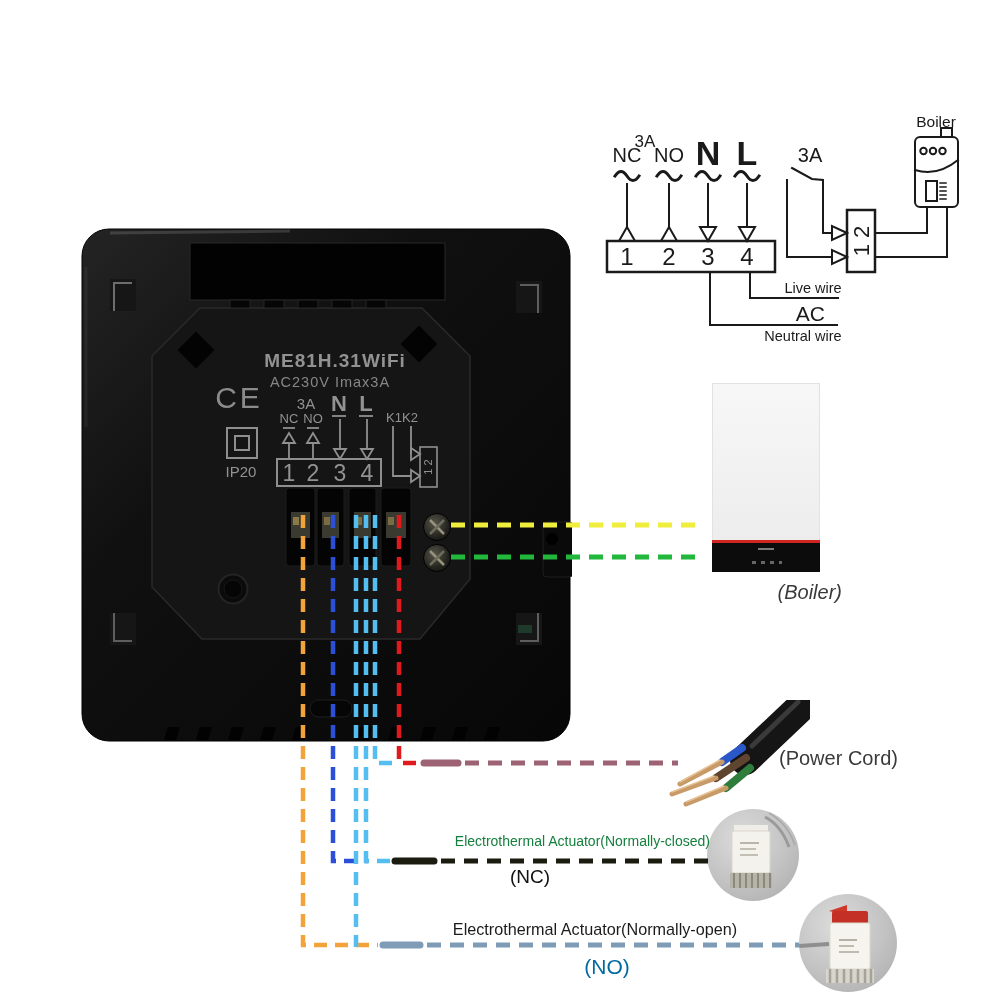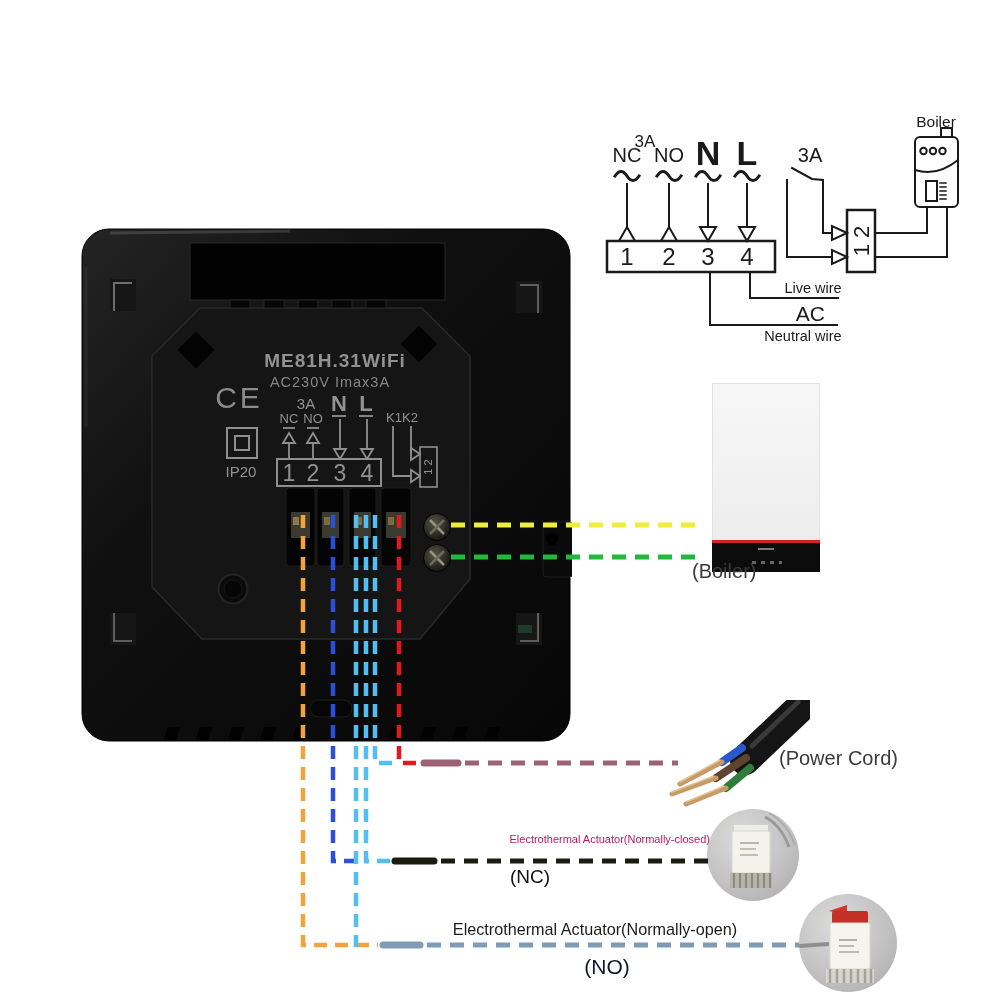--- a/index.html
+++ b/index.html
@@ -11,26 +11,26 @@
   
   #boiler-photo{left:712px;top:383px;width:108px;height:189px;}
   #boiler-photo .white{position:absolute;left:0;top:0;width:106px;height:156px;
      background:linear-gradient(180deg,#f7f7f7,#ededed);border:1px solid #e2e2e2;}
   #boiler-photo .redline{position:absolute;left:0;top:157px;width:108px;height:3px;background:#d02520;}
   #boiler-photo .black{position:absolute;left:0;top:160px;width:108px;height:29px;background:#0c0c0c;}
   #boiler-photo .logo{position:absolute;left:46px;top:165px;width:16px;height:2px;background:#7a7a7a;}
   #boiler-photo .dots{position:absolute;left:40px;top:178px;width:30px;height:3px;
      background:repeating-linear-gradient(90deg,#666 0 4px,transparent 4px 9px);}
   .caption{color:#3a3a3a;font-size:20px;}
-  #boiler-caption{left:692px;top:560px;width:150px;text-align:left;}
+  #boiler-caption{left:692px;top:581px;width:150px;text-align:right;font-style:italic;}
   #power-cord-caption{left:779px;top:747px;}
-  #nc-caption{left:360px;top:833px;width:350px;text-align:right;font-size:11px;color:#be185d;}
+  #nc-caption{left:360px;top:833px;width:350px;text-align:right;font-size:14px;color:#15803d;}
   #nc-abbr{left:480px;top:866px;width:100px;text-align:center;font-size:19px;color:#111;}
   #no-caption{left:430px;top:920px;width:330px;text-align:center;font-size:16.2px;color:#1c1c1c;}
-  #no-abbr{left:557px;top:955px;width:100px;text-align:center;font-size:21px;color:#0f172a;}
+  #no-abbr{left:557px;top:955px;width:100px;text-align:center;font-size:21px;color:#0369a1;}
   .actuator{border-radius:50%;overflow:hidden;
      background:radial-gradient(circle at 38% 32%,#dcdcdc 0%,#c2c2c2 55%,#a9a9a9 100%);}
   #nc-actuator{left:707px;top:809px;width:92px;height:92px;}
   #no-actuator{left:799px;top:894px;width:98px;height:98px;}
   #wires{left:0;top:0;pointer-events:none;}
 </style>
 </head>
 <body>
 
 <div id="canvas">

